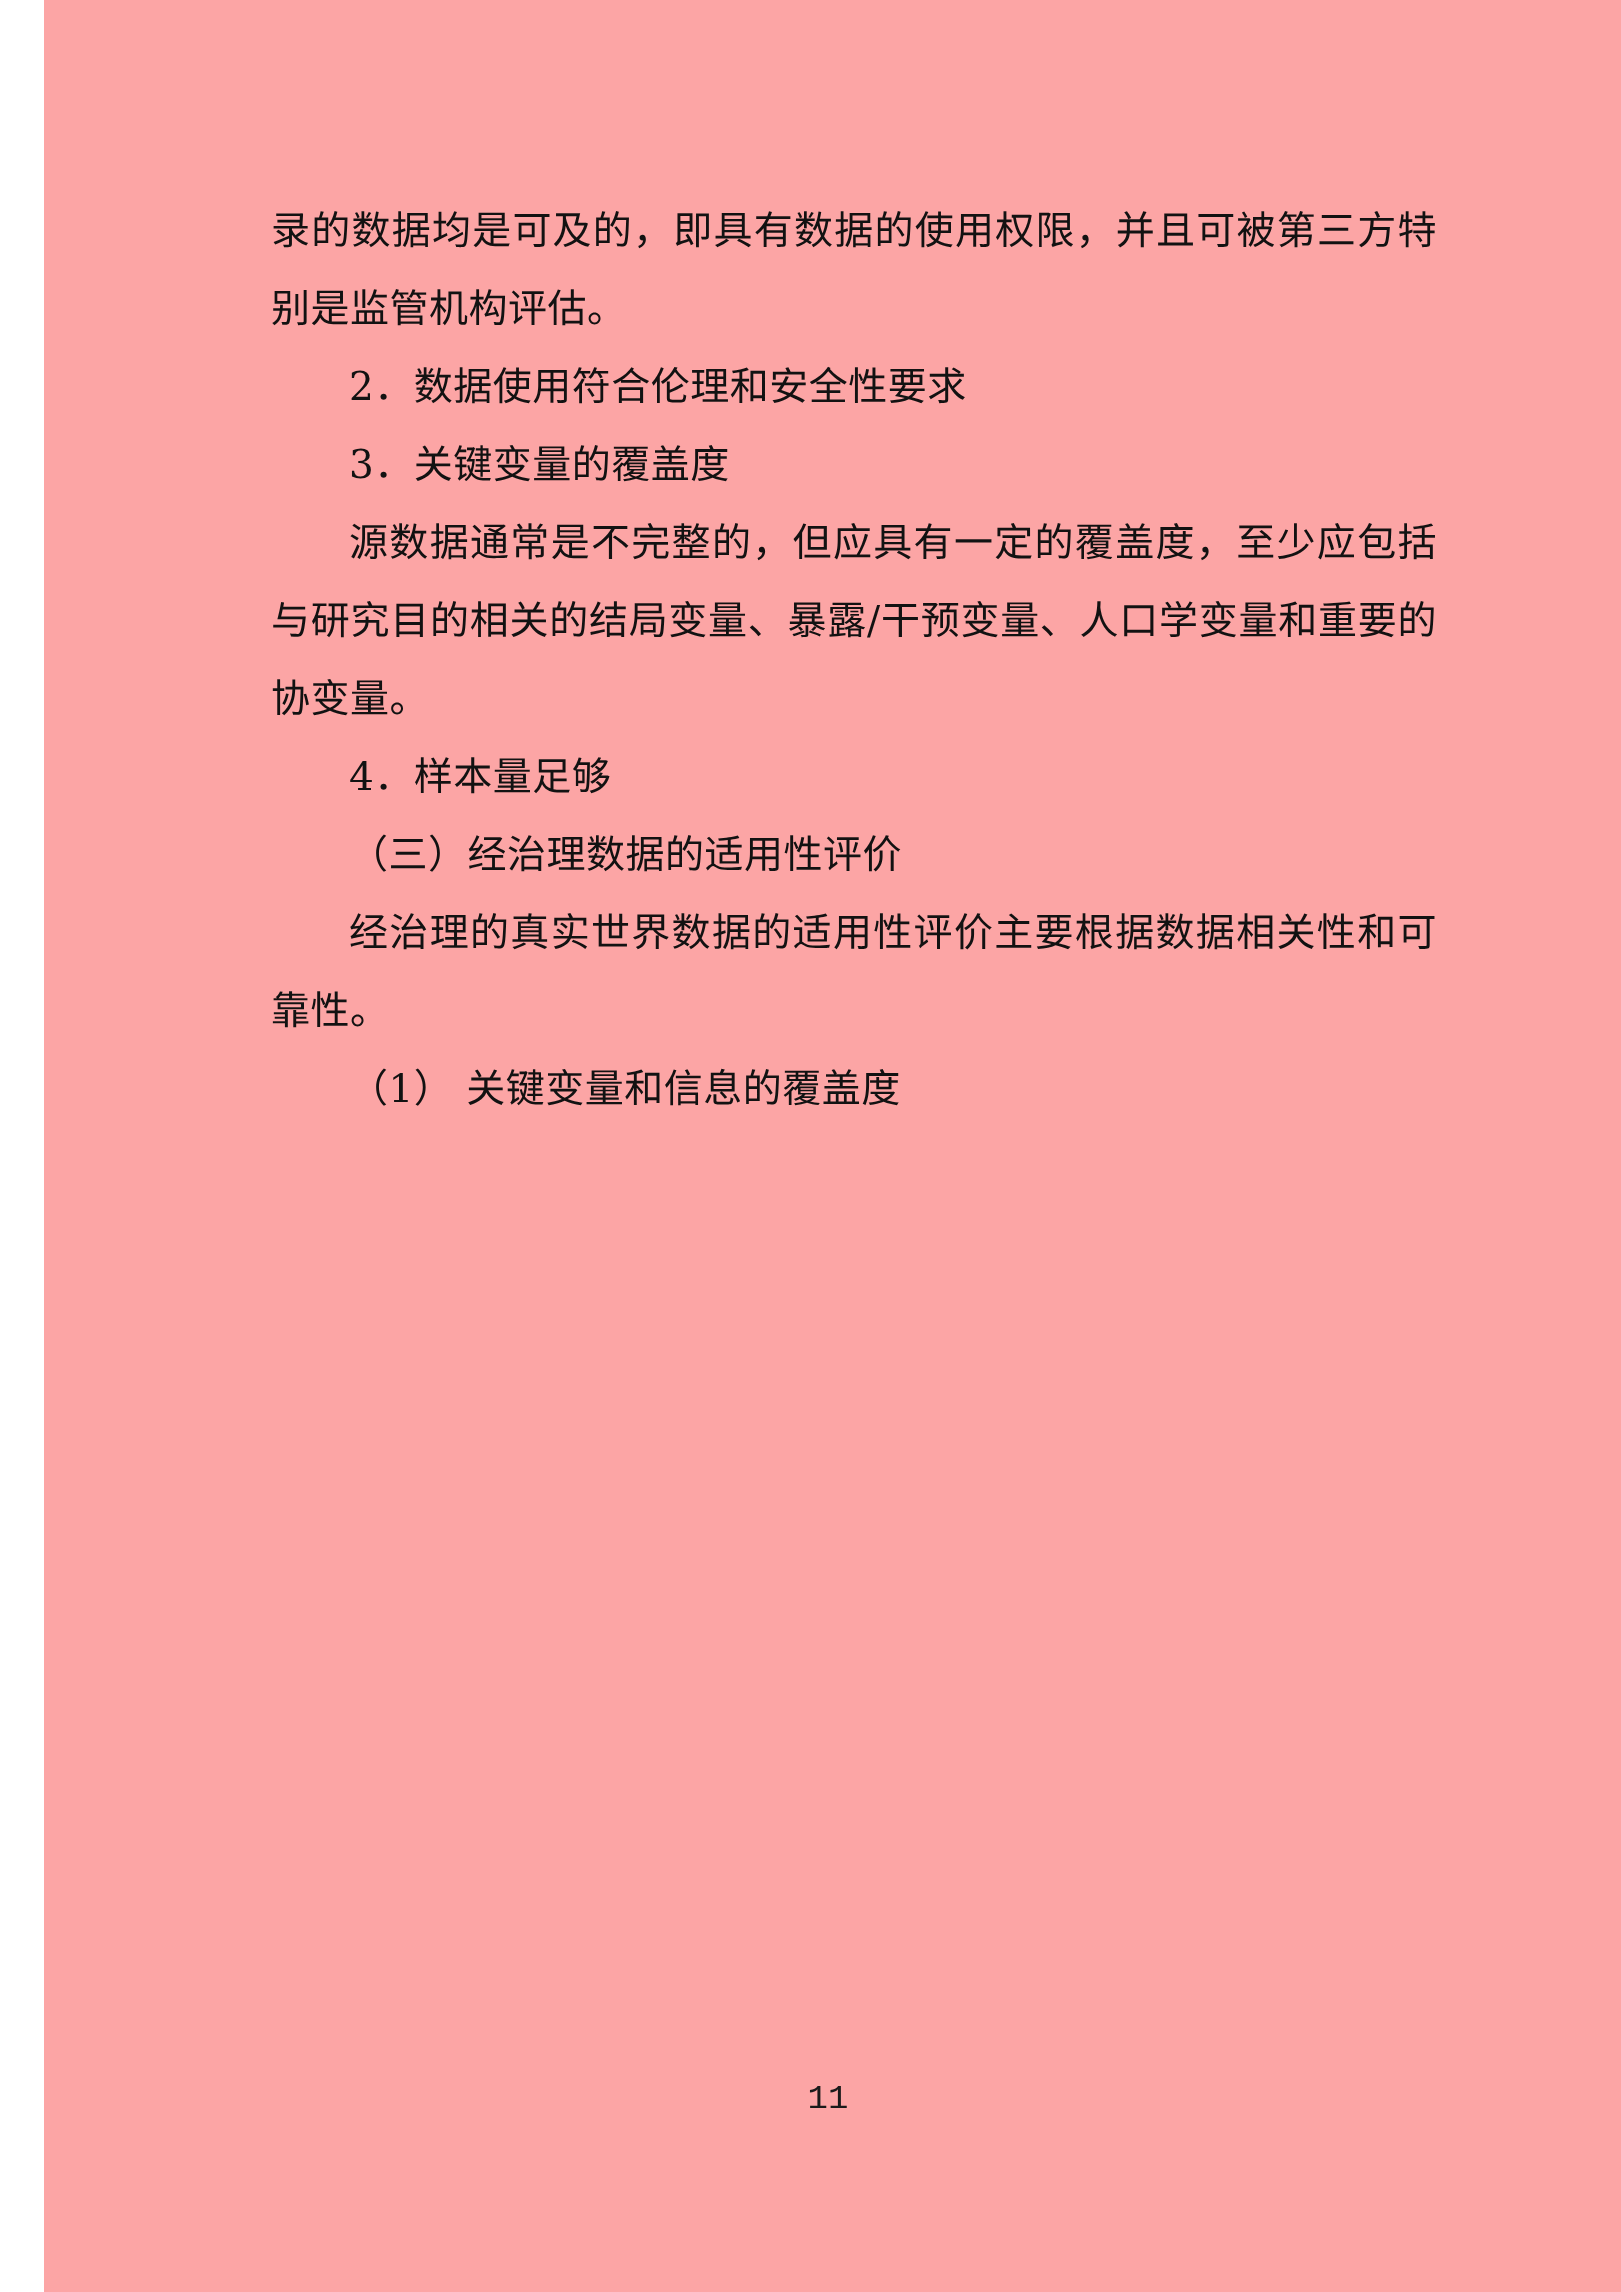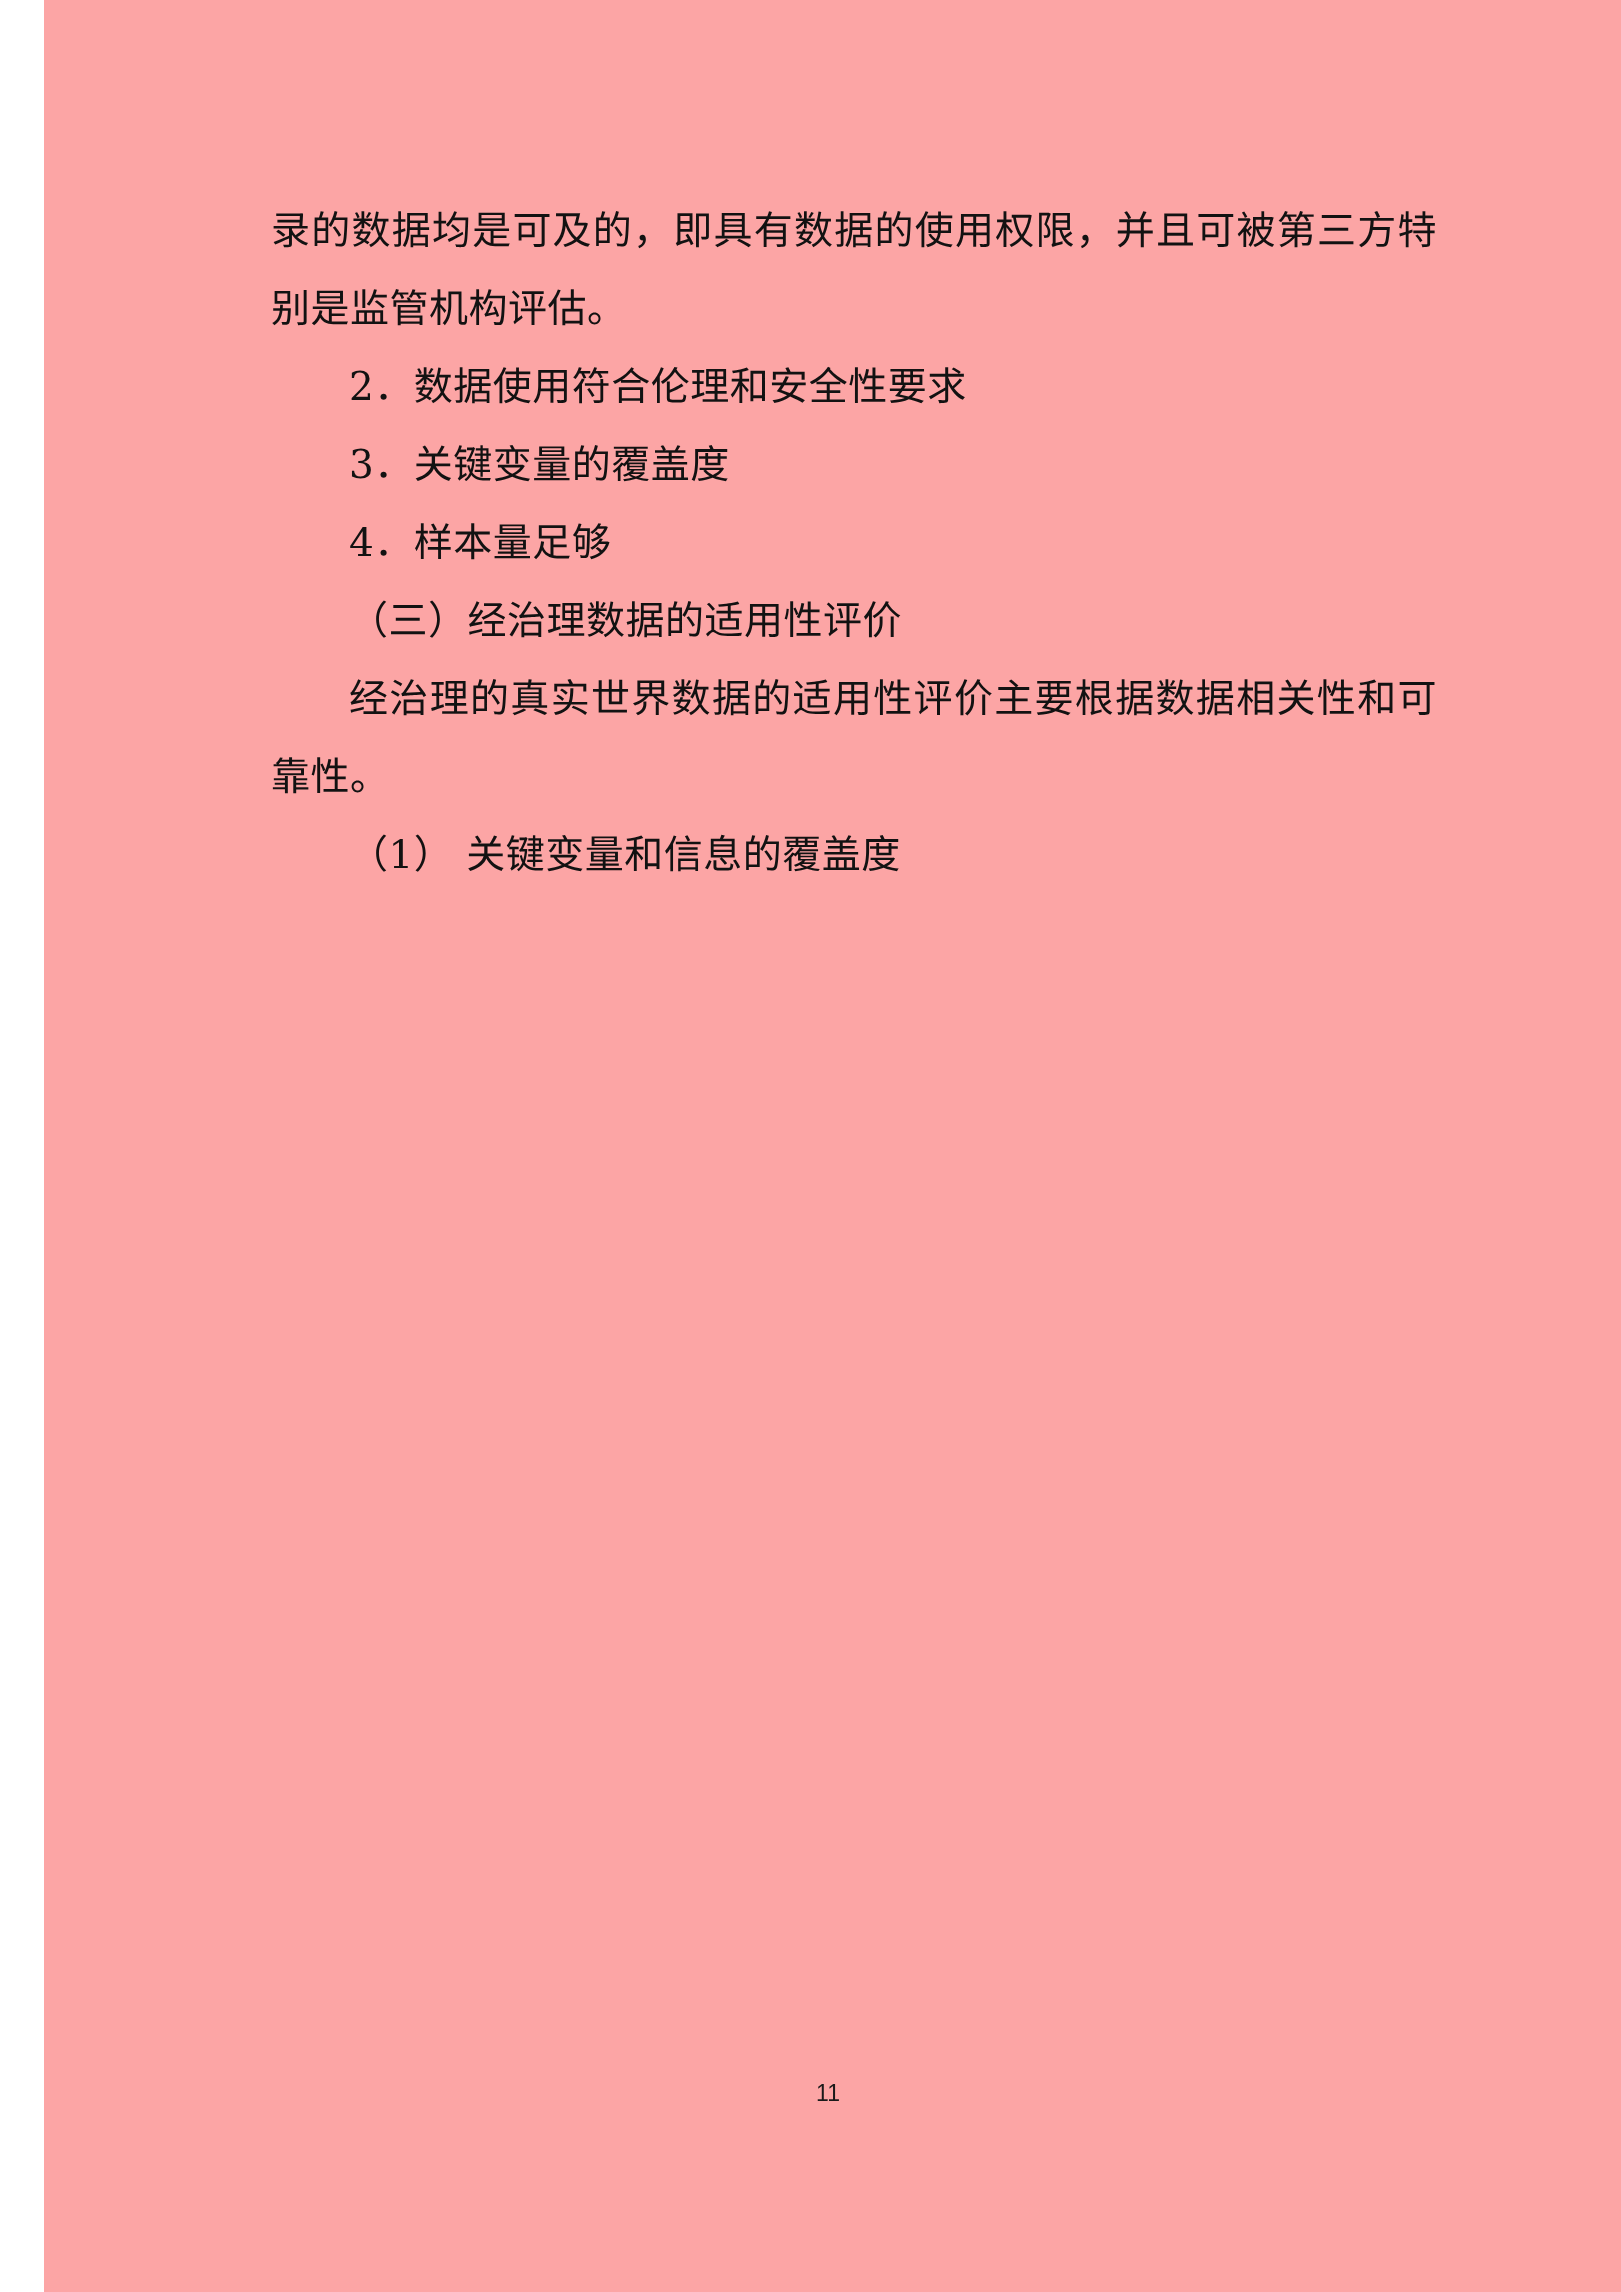--- a/index.html
+++ b/index.html
@@ -41,33 +41,34 @@
   }
   p.indent {
     text-indent: 78px;
   }
   .page-number {
     position: absolute;
     left: 0;
     top: 2080px;
     width: 1568px;
     text-align: center;
-    font-size: 23px;
-    font-family: Liberation Sans, sans-serif;
+    font-size: 34px;
+    font-family: Liberation Mono, monospace;
     color: #1a1a1a;
   }
 </style>
 </head>
 <body>
 
 <div class="page">
   <div class="content">
     <p class="plain">录的数据均是可及的，即具有数据的使用权限，并且可被第三方特别是监管机构评估。</p>
     <p class="indent">2．数据使用符合伦理和安全性要求</p>
     <p class="indent">3．关键变量的覆盖度</p>
+    <p class="indent">源数据通常是不完整的，但应具有一定的覆盖度，至少应包括与研究目的相关的结局变量、暴露/干预变量、人口学变量和重要的协变量。</p>
     <p class="indent">4．样本量足够</p>
     <p class="indent">（三）经治理数据的适用性评价</p>
     <p class="indent">经治理的真实世界数据的适用性评价主要根据数据相关性和可靠性。</p>
     <p class="indent">（1） 关键变量和信息的覆盖度</p>
   </div>
   <div class="page-number">11</div>
 </div>
 
 
 </body></html>

